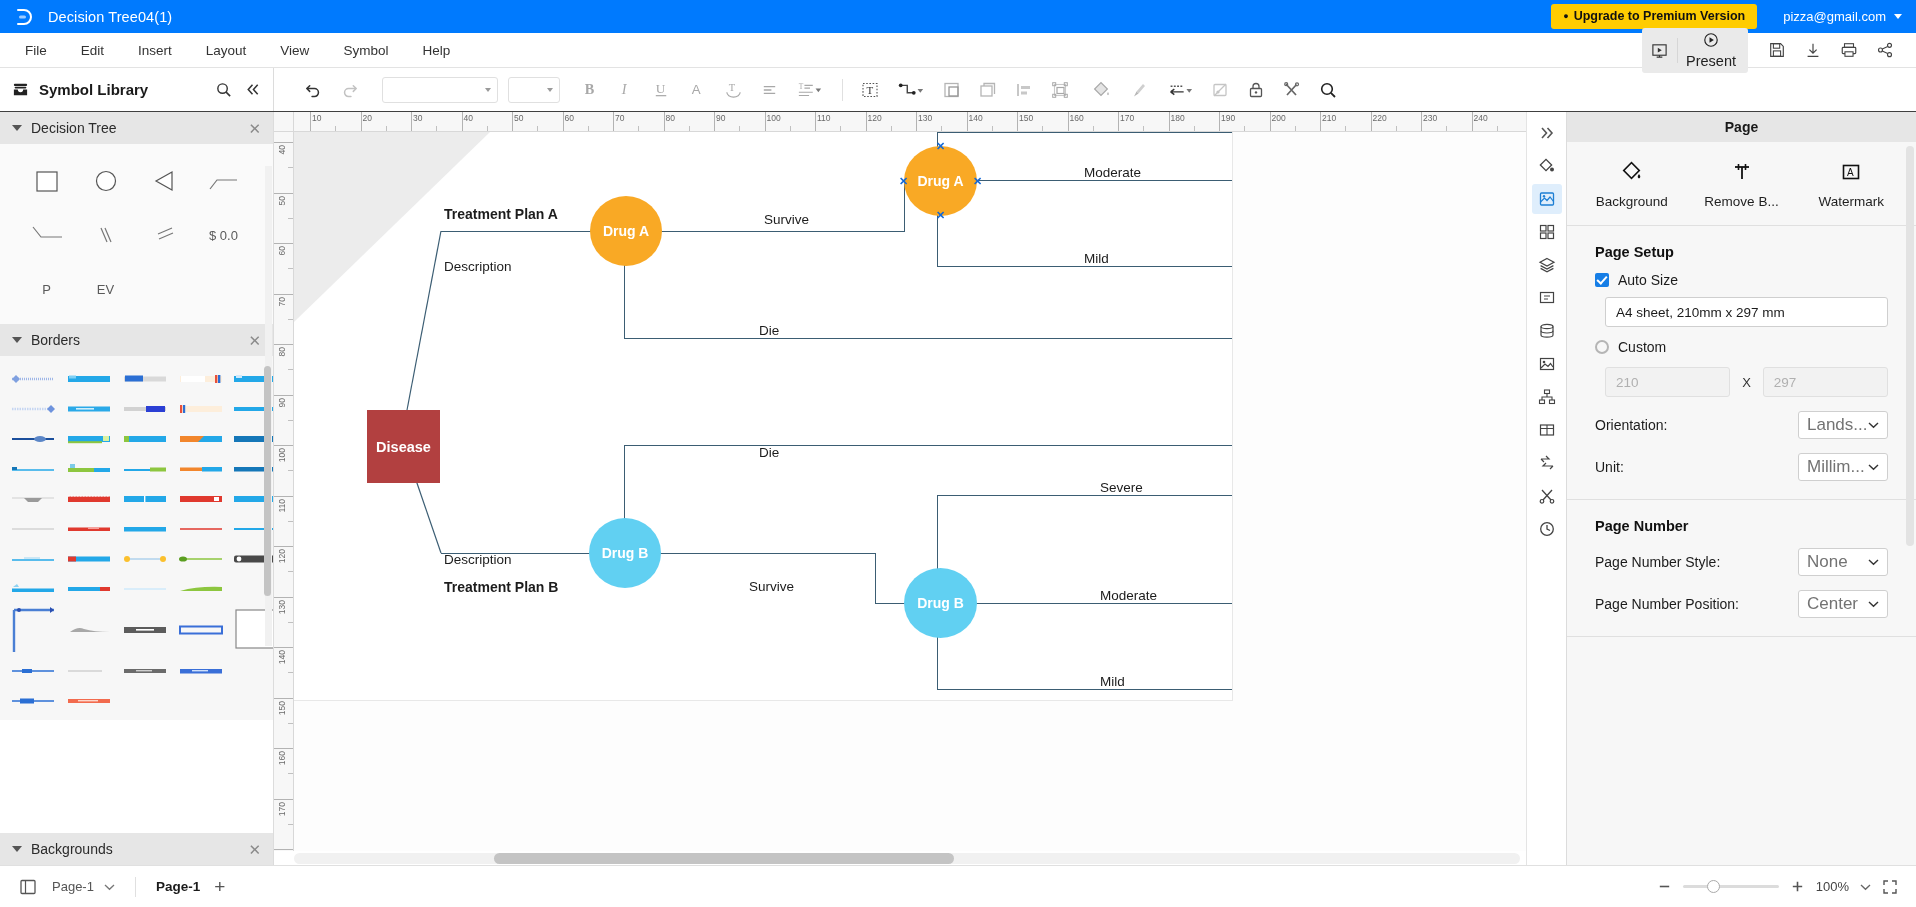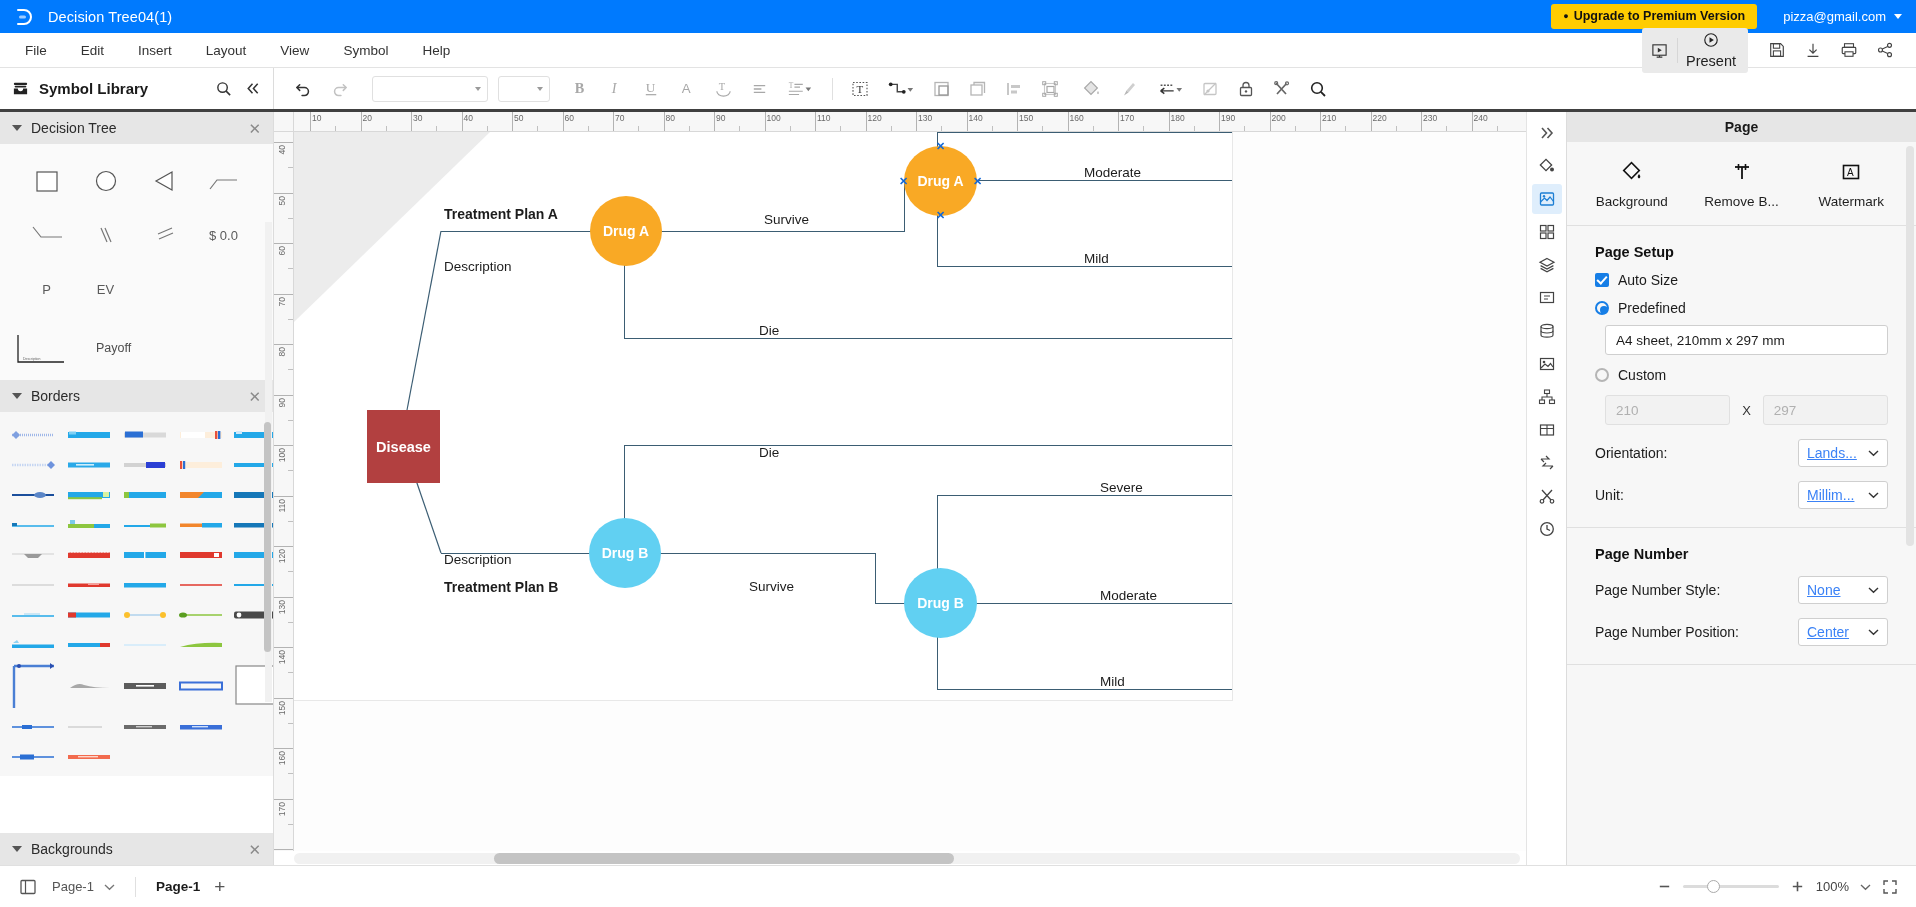--- a/index.html
+++ b/index.html
@@ -133,21 +133,21 @@
     margin:9px 28px 0 38px; height:30px; border:1px solid #cfcfcf; border-radius:3px; background:#fff;
     display:flex; align-items:center; padding:0 10px; font-size:13.5px; color:#1b1b1b; cursor:text;
   }
   .dim-row { display:flex; align-items:center; padding:12px 28px 0 38px; gap:12px;}
   .dimbox { flex:1; height:30px; border:1px solid #e0e0e0; border-radius:3px; background:#f2f2f2; display:flex; align-items:center; padding:0 10px; font-size:13.5px; color:#b0b0b0; cursor:text;}
   .xsep { font-size:13px; color:#333; }
   .lbl-row { display:flex; align-items:center; padding:14px 28px 0; }
   .lbl-row .t { font-size:14px; color:#1b1b1b; }
   .select {
     margin-left:auto; width:90px; height:28px; border:1px solid #cfcfcf; border-radius:3px; background:#fff;
-    display:flex; align-items:center; padding:0 8px; font-size:14px; color:#3b82f6; cursor:pointer;text-decoration:underline;
+    display:flex; align-items:center; padding:0 8px; font-size:17px; color:#737373; cursor:pointer;
   }
   .select .chev { margin-left:auto; }
   .divider { height:1px; background:#e0e0e0; margin:18px 0 0; }
   .rp-scroll { position:absolute; right:2px; top:4px; width:8px; height:400px; background:#e3e3e3; border-radius:5px;}
 
   
   .statusbar { height:42px; flex:0 0 42px; border-top:1px solid #e0e0e0; display:flex; align-items:center; padding:0 18px; background:#fff;}
   .sb-left { display:flex; align-items:center; gap:14px; }
   .sb-page-sel { display:flex; align-items:center; gap:10px; font-size:13px; color:#555; cursor:pointer;}
   .sb-sep { width:1px; height:20px; background:#e0e0e0; margin:0 6px;}
@@ -232,21 +232,21 @@
         <svg width="18" height="18" viewBox="0 0 20 20">
           <circle cx="15" cy="4.8" r="2.2" fill="none" stroke="#444" stroke-width="1.3"></circle>
           <circle cx="5" cy="10" r="2.2" fill="none" stroke="#444" stroke-width="1.3"></circle>
           <circle cx="15" cy="15.2" r="2.2" fill="none" stroke="#444" stroke-width="1.3"></circle>
           <path d="M7 8.9 L13 6 M7 11.1 L13 14" stroke="#444" stroke-width="1.2"></path>
         </svg>
       </div>
     </div>
   </div>
 
-  <div style="display:flex; height:44px; flex:0 0 44px; border-bottom:3px solid #404040;">
+  <div style="display:flex; height:44px; flex:0 0 44px; border-bottom:1px solid #404040;gap:10px;">
 
     <div style="width:274px; flex:0 0 274px; display:flex; align-items:center; padding:0 12px; border-right:1px solid #dcdcdc;">
       <span>
         <svg width="17" height="17" viewBox="0 0 18 18">
           <rect x="2" y="3" width="14" height="2.2" rx="1" fill="#222"></rect>
           <rect x="2.8" y="6" width="12.4" height="2" rx="1" fill="#222"></rect>
           <path d="M2 9 H6.2 A1 1 0 0 0 11.8 9 H16 V15 H2 Z" fill="#222"></path>
         </svg>
       </span>
       <span class="lp-header-title">Symbol Library</span>
@@ -468,29 +468,20 @@
           </div>
           <div class="sym-cell">
             <span class="sym-text">$ 0.0</span>
           </div>
           <div class="sym-cell">
             <span class="sym-text">P</span>
           </div>
           <div class="sym-cell">
             <span class="sym-text">EV</span>
           </div>
-        </div>
-        <div class="payoff-row">
-          <div class="payoff-cell">
-            <svg width="58" height="34" viewBox="0 0 58 34">
-              <path d="M4 3 L4 30 L50 30" fill="none" stroke="#222" stroke-width="1.3"></path>
-              <text x="9" y="28" font-family="Liberation Sans, sans-serif" font-size="3.5" fill="#666">Description</text>
-            </svg>
-          </div>
-          <span class="payoff-label">Payoff</span>
         </div>
 
         <div class="section-head">
           <span class="tri"></span>
           <span>Borders</span>
           <span class="sec-close">✕</span>
         </div>
         <div class="borders-grid">
           <div class="brow">
             <div class="bcell">
@@ -1163,24 +1154,20 @@
           </div>
         </div>
 
         <div class="rp-sect-title">Page Setup</div>
 
         <div class="rp-row">
           <span class="chk"></span>
           <span class="rlabel">Auto Size</span>
         </div>
 
-        <div class="rp-row">
-          <span class="radio on"></span>
-          <span class="rlabel">Predefined</span>
-        </div>
         <div class="txtbox">
           <span>A4 sheet, 210mm x 297 mm</span>
         </div>
 
         <div class="rp-row">
           <span class="radio off"></span>
           <span class="rlabel">Custom</span>
         </div>
         <div class="dim-row">
           <span class="dimbox">210</span>

